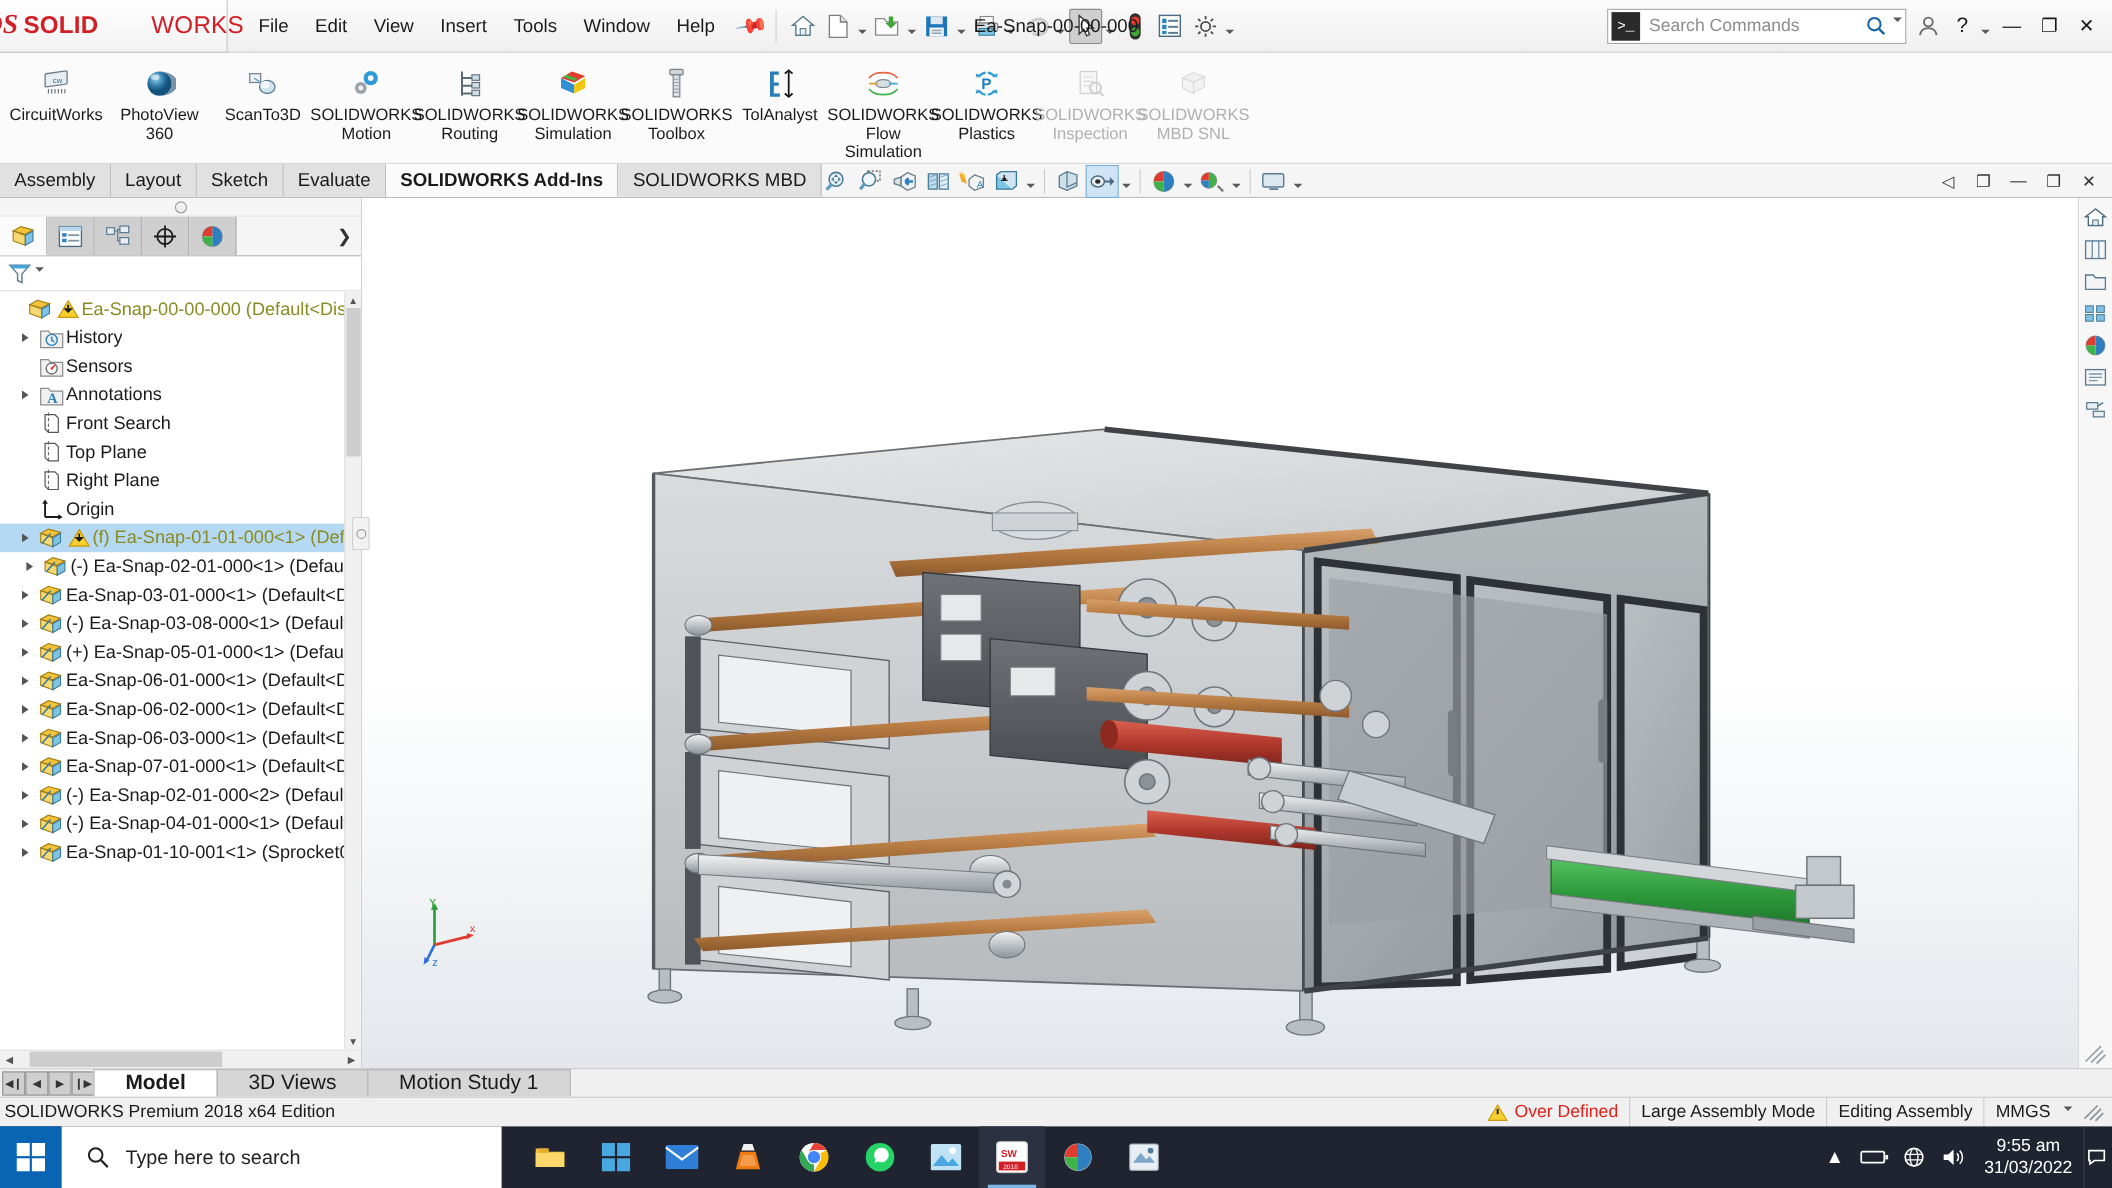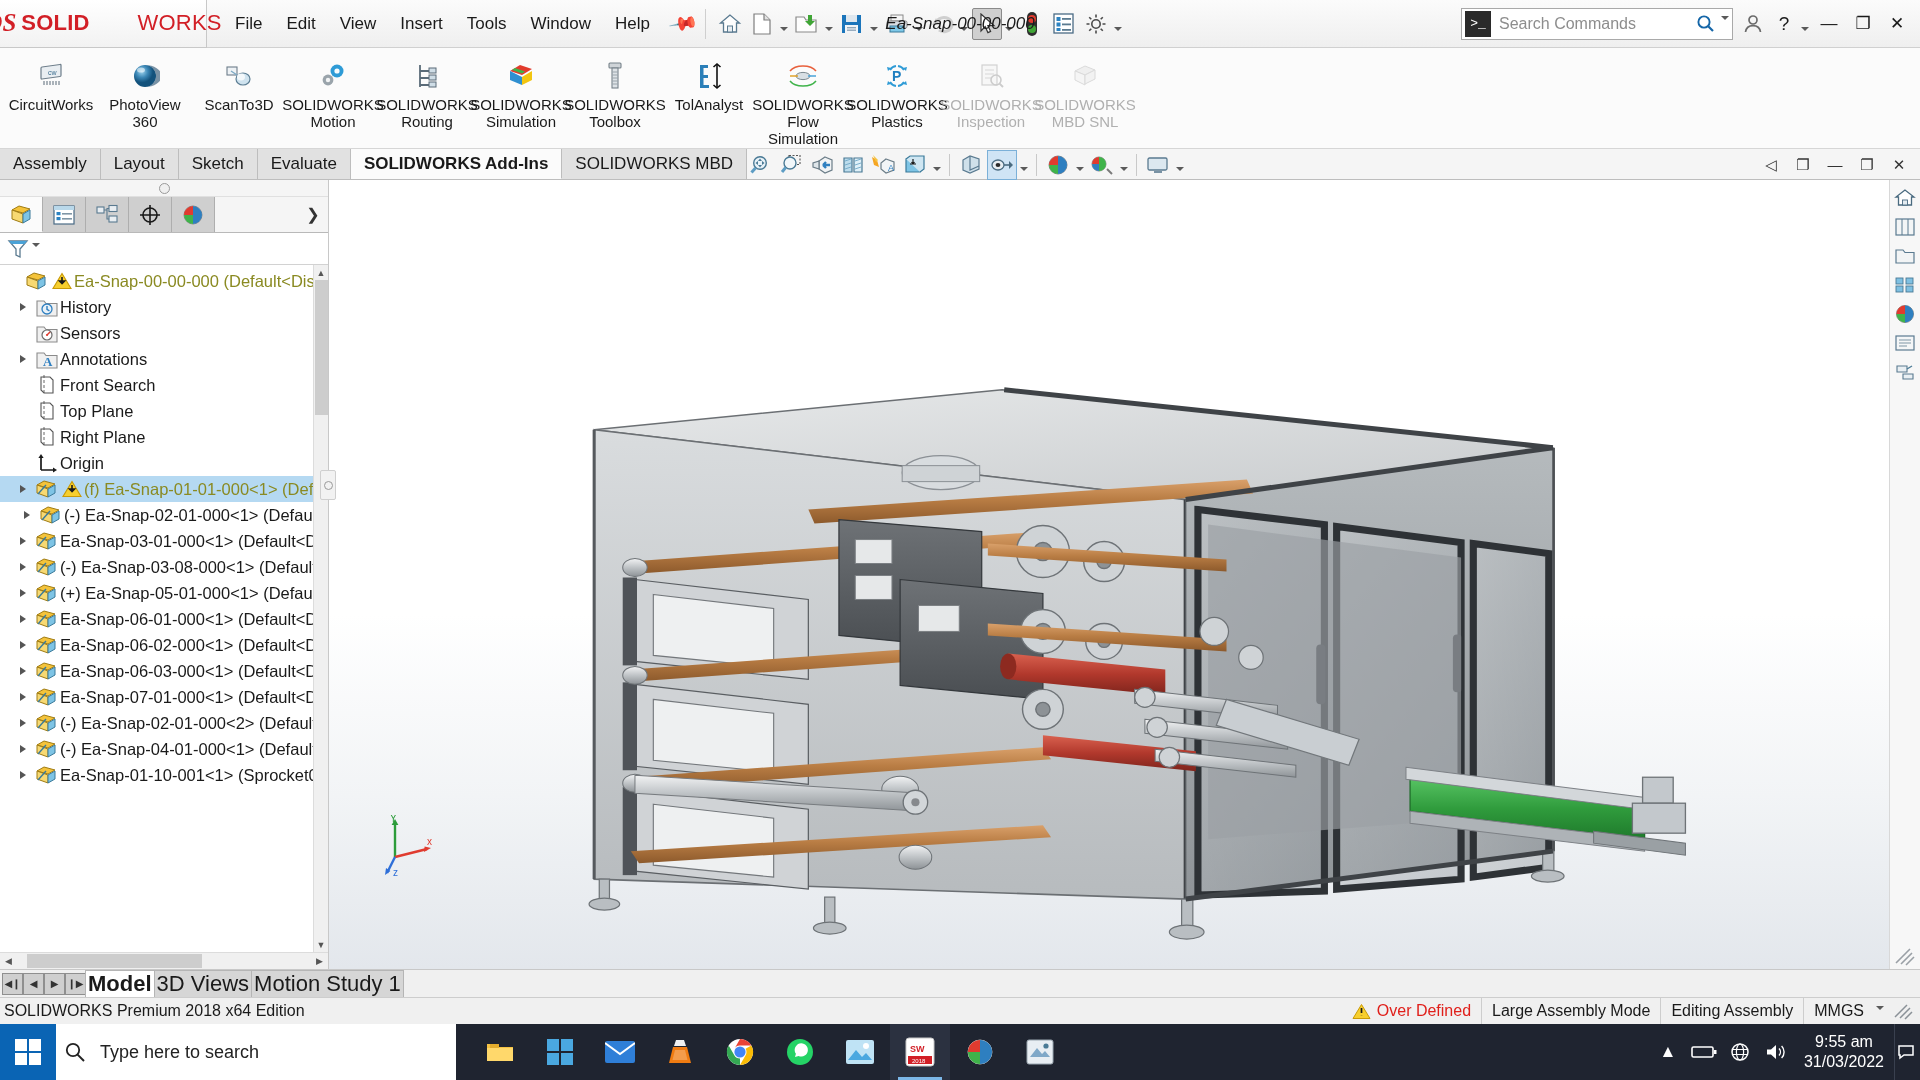--- a/index.html
+++ b/index.html
@@ -34,21 +34,21 @@
   .menu-item{ padding:5px 12px; font-size:17px; color:#1a1a1a; cursor:default; white-space:nowrap;}
   .pin-icon{ margin-left:10px; color:#3a7fb5; font-size:19px; transform:rotate(35deg); display:inline-block;}
 
   .tb-sep{ width:1px; height:30px; background:#cfcfcf; margin:0 9px;}
   .tb-group{ display:flex; align-items:center; gap:2px;}
   .tb-btn{ width:30px;height:32px; display:flex;align-items:center;justify-content:center; cursor:default; border:1px solid transparent; border-radius:2px;}
   .tb-btn.sel{ background:#cfcfcf; border:1px solid #8a8a8a;}
   .caret{ width:11px; height:32px; display:flex; align-items:flex-end; justify-content:center; padding-bottom:9px; cursor:default;}
   .caret:after{ content:""; border-left:4px solid transparent;border-right:4px solid transparent;border-top:4px solid #5a5a5a;}
 
-  .doc-title{ position:absolute; left:0; right:0; text-align:center; font-size:17px; color:#1a1a1a; pointer-events:none;font-style:italic;}
+  .doc-title{ position:absolute; left:0; right:0; text-align:center; font-size:17px; color:#1a1a1a; pointer-events:none;}
   .title-right{ margin-left:auto; display:flex; align-items:center; padding-right:8px; gap:4px;}
   .search-box{
     width:272px; height:32px; display:flex; align-items:center;
     border:1px solid #a9a9a9; background:#fff;
   }
   .search-cmdicon{ width:26px;height:26px;margin:2px 4px 2px 3px; background:#2a2a2a; color:#fff; font-size:13px; display:flex;align-items:center;justify-content:center; font-family:"Liberation Mono", monospace;}
   .search-ph{ flex:1; font-size:16px; color:#8d8d8d; padding-left:4px;}
   .search-mag{ width:26px; display:flex;align-items:center;justify-content:center; color:#1566a8; font-size:18px;}
   .search-caret{ width:14px; display:flex;align-items:flex-end;justify-content:center;padding-bottom:11px;}
   .search-caret:after{content:"";border-left:4px solid transparent;border-right:4px solid transparent;border-top:4px solid #5a5a5a;}
@@ -125,36 +125,36 @@
         background:linear-gradient(180deg,#ffffff 0%,#ffffff 55%,#f2f4f6 78%,#e3e7ec 100%); }
   .triad{ position:absolute; left:48px; bottom:92px; width:60px; height:62px;}
   .vtb{ position:absolute; right:0; top:0; width:31px; bottom:0; background:#f7f7f7; border-left:1px solid #d8d8d8; padding-top:4px; display:flex; flex-direction:column; align-items:center; gap:2px;}
   .vtb-btn{ width:27px;height:27px;display:flex;align-items:center;justify-content:center;cursor:default;border:1px solid transparent;}
   .corner-mark{ position:absolute; right:2px; bottom:2px; width:26px;height:22px;}
 
   
   .bottabs{ flex:0 0 26px; display:flex; align-items:stretch; background:#f0f0f0; border-top:1px solid #c8c8c8;}
   .navbtns{ display:flex; align-items:center; padding-left:2px; gap:0;}
   .navb{ width:21px;height:22px; border:1px solid #8f8f8f; background:#cfcfcf; display:flex;align-items:center;justify-content:center; font-size:10px; color:#333; cursor:default;}
-  .btab{ display:flex;align-items:center; padding:0 2px; font-size:22px; background:#d6d6d6; border:1px solid #b5b5b5; border-bottom:none; margin-left:-1px; cursor:default;}
+  .btab{ display:flex;align-items:center; padding:0 28px; font-size:19px; background:#d6d6d6; border:1px solid #b5b5b5; border-bottom:none; margin-left:-1px; cursor:default;}
   .btab.active{ background:#fff; font-weight:bold;}
 
   
   .statusbar{ flex:0 0 26px; display:flex; align-items:center; background:#f0f0f0; border-top:1px solid #cdcdcd; font-size:16px; padding-left:4px;}
   .sb-left{ color:#1a1a1a; }
   .sb-right{ margin-left:auto; display:flex; align-items:center; height:26px;}
   .sb-cell{ padding:0 10px; height:26px; display:flex; align-items:center; border-left:1px solid #cdcdcd;}
   .sb-overdef{ color:#e0201b; display:flex; align-items:center; gap:6px; padding:0 10px; height:26px;}
   .sb-caret{ width:12px; display:flex;align-items:flex-end;justify-content:center;padding-bottom:7px;}
   .sb-caret:after{content:"";border-left:4px solid transparent;border-right:4px solid transparent;border-top:4px solid #5a5a5a;}
 
   
   .taskbar{ flex:0 0 56px; background:#1f2430; display:flex; align-items:center; position:relative;}
   .start{ width:56px;height:56px; display:flex;align-items:center;justify-content:center; background:#0a64b4;}
-  .tb-search{ width:400px; height:56px; background:#fff; display:flex; align-items:center; padding-left:8px; gap:14px;}
+  .tb-search{ width:400px; height:56px; background:#fff; display:flex; align-items:center; padding-left:22px; gap:14px;}
   .tb-search-ph{ font-size:18px; color:#222;}
   .tb-apps{ display:flex; align-items:center; gap:0px; margin-left:14px;}
   .tb-app{ width:60px;height:56px; display:flex;align-items:center;justify-content:center; cursor:default; position:relative;}
   .tb-app.active{ background:#2b3140;}
   .tb-app.active:after{ content:""; position:absolute; bottom:0; left:8px; right:8px; height:3px; background:#7cb7e8;}
   .tray{ margin-left:auto; display:flex; align-items:center; gap:0; padding-right:4px; color:#fff;}
   .tray-ico{ width:36px;height:56px;display:flex;align-items:center;justify-content:center;font-size:17px; color:#fff;}
   .clock{ color:#fff; font-size:16px; text-align:center; line-height:20px; padding:0 10px;}
   .tray-last{ width:22px;height:56px;display:flex;align-items:center;justify-content:center;border-left:1px solid #39404f;}
 </style>

